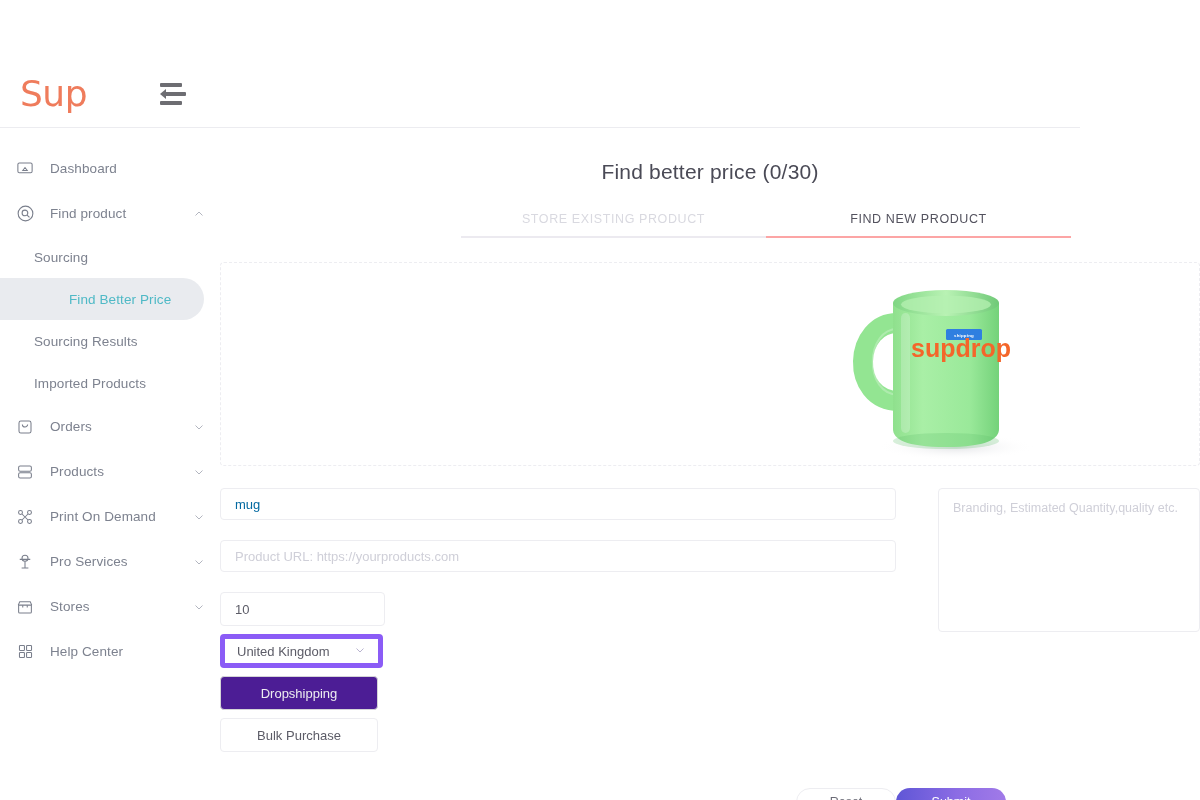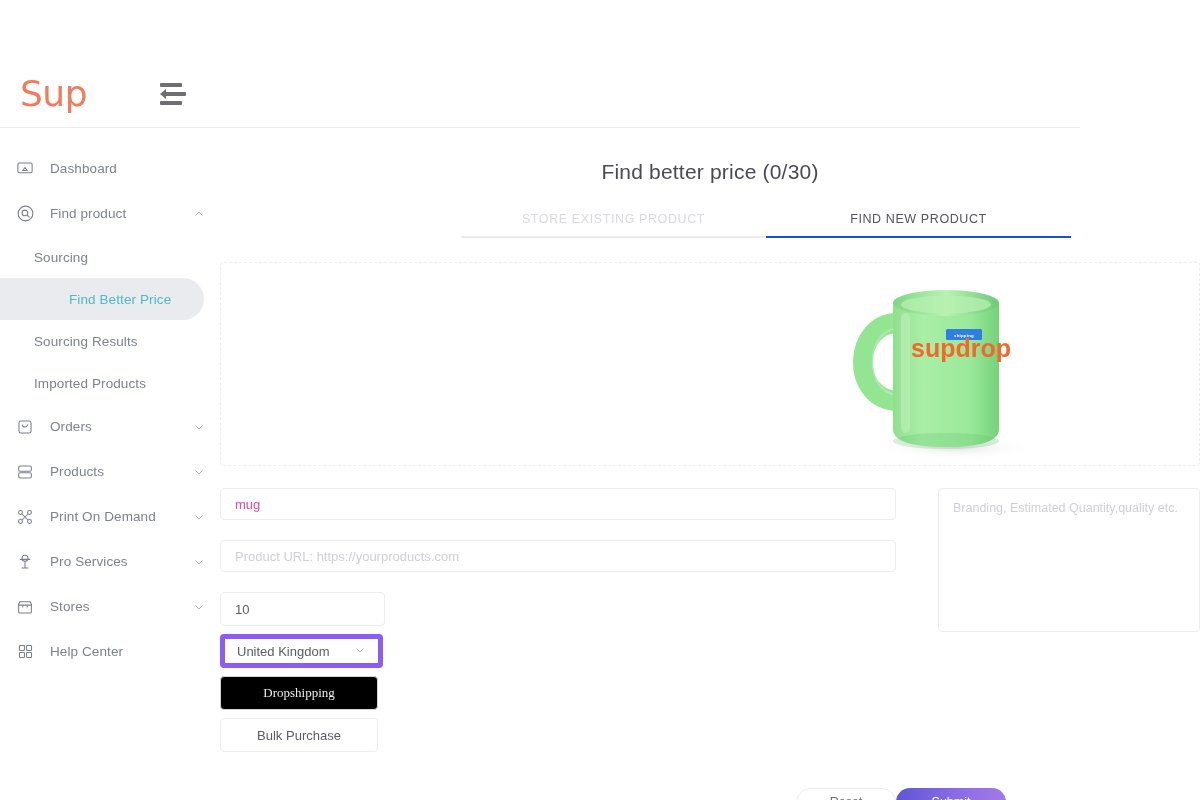--- a/index.html
+++ b/index.html
@@ -143,21 +143,21 @@
     text-align: center;
     font-size: 12.5px;
     letter-spacing: 0.6px;
     padding-bottom: 10px;
     border-bottom: 2px solid #eceaf0;
     cursor: pointer;
     color: #d9d9e0;
   }
   .tab.active {
     color: #53525e;
-    border-bottom: 2px solid #1d4ed8;
+    border-bottom: 2px solid #fca5a5;
   }
 
   
   .image-area {
     margin: 24px 0 0 0;
     margin-left: 0;
     width: 980px;
     height: 204px;
     border: 1px dashed #ededf1;
     border-radius: 4px;
@@ -173,21 +173,21 @@
 
   
   .form-zone { position: relative; margin-top: 22px; }
   .form-left { width: 676px; }
   .inp {
     width: 676px;
     height: 32px;
     border: 1px solid #ededf1;
     border-radius: 4px;
     font-size: 13px;
-    color: #ec4899;
+    color: #0369a1;
     padding: 0 14px;
     outline: none;
     background: #fff;
     font-family: "Liberation Sans", sans-serif;
   }
   .inp::placeholder { color: #cfcfd8; }
   .inp.url { margin-top: 20px; }
 
   .row3 { display: flex; margin-top: 20px; gap: 8px; flex-direction: column; }
   .qty {
@@ -208,21 +208,21 @@
     background: #fff; cursor: pointer;
   }
   .country .chev { color: #b9b4cf; font-size: 11px; }
   .seg {
     width: 158px; height: 34px;
     display: flex; align-items: center; justify-content: center;
     border-radius: 4px;
     font-size: 13px;
     cursor: pointer;
   }
-  .seg.selected { background: #000000; color: #ededf0; border: 1px solid #d4d4d7; font-family: Liberation Serif, serif; }
+  .seg.selected { background: #4c1d95; color: #ededf0; border: 1px solid #d4d4d7; }
   .seg.unselected { background: #fff; color: #5c5c67; border: 1px solid #ededf1; }
 
   .note-area {
     position: absolute;
     left: 718px; top: 0;
     width: 262px; height: 144px;
     border: 1px solid #ededf1;
     border-radius: 4px;
     padding: 12px 14px;
     font-size: 12.5px;

